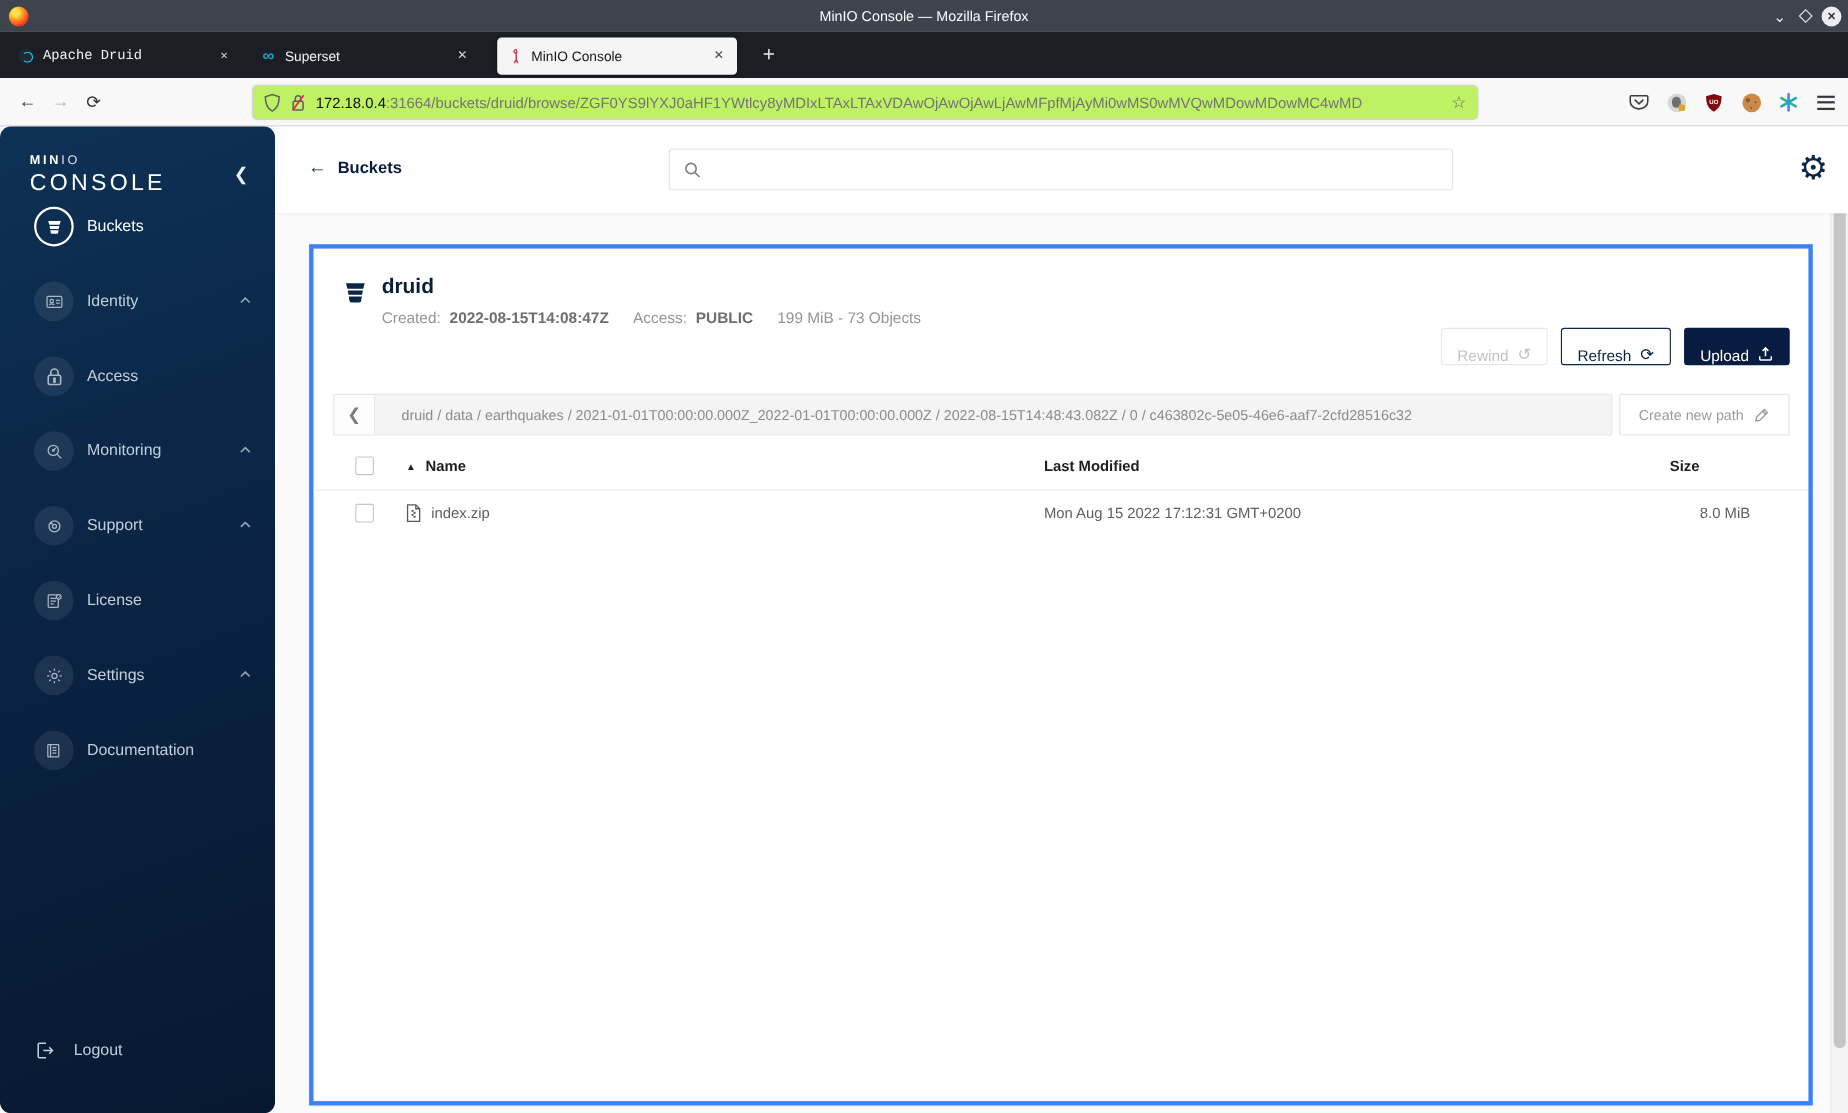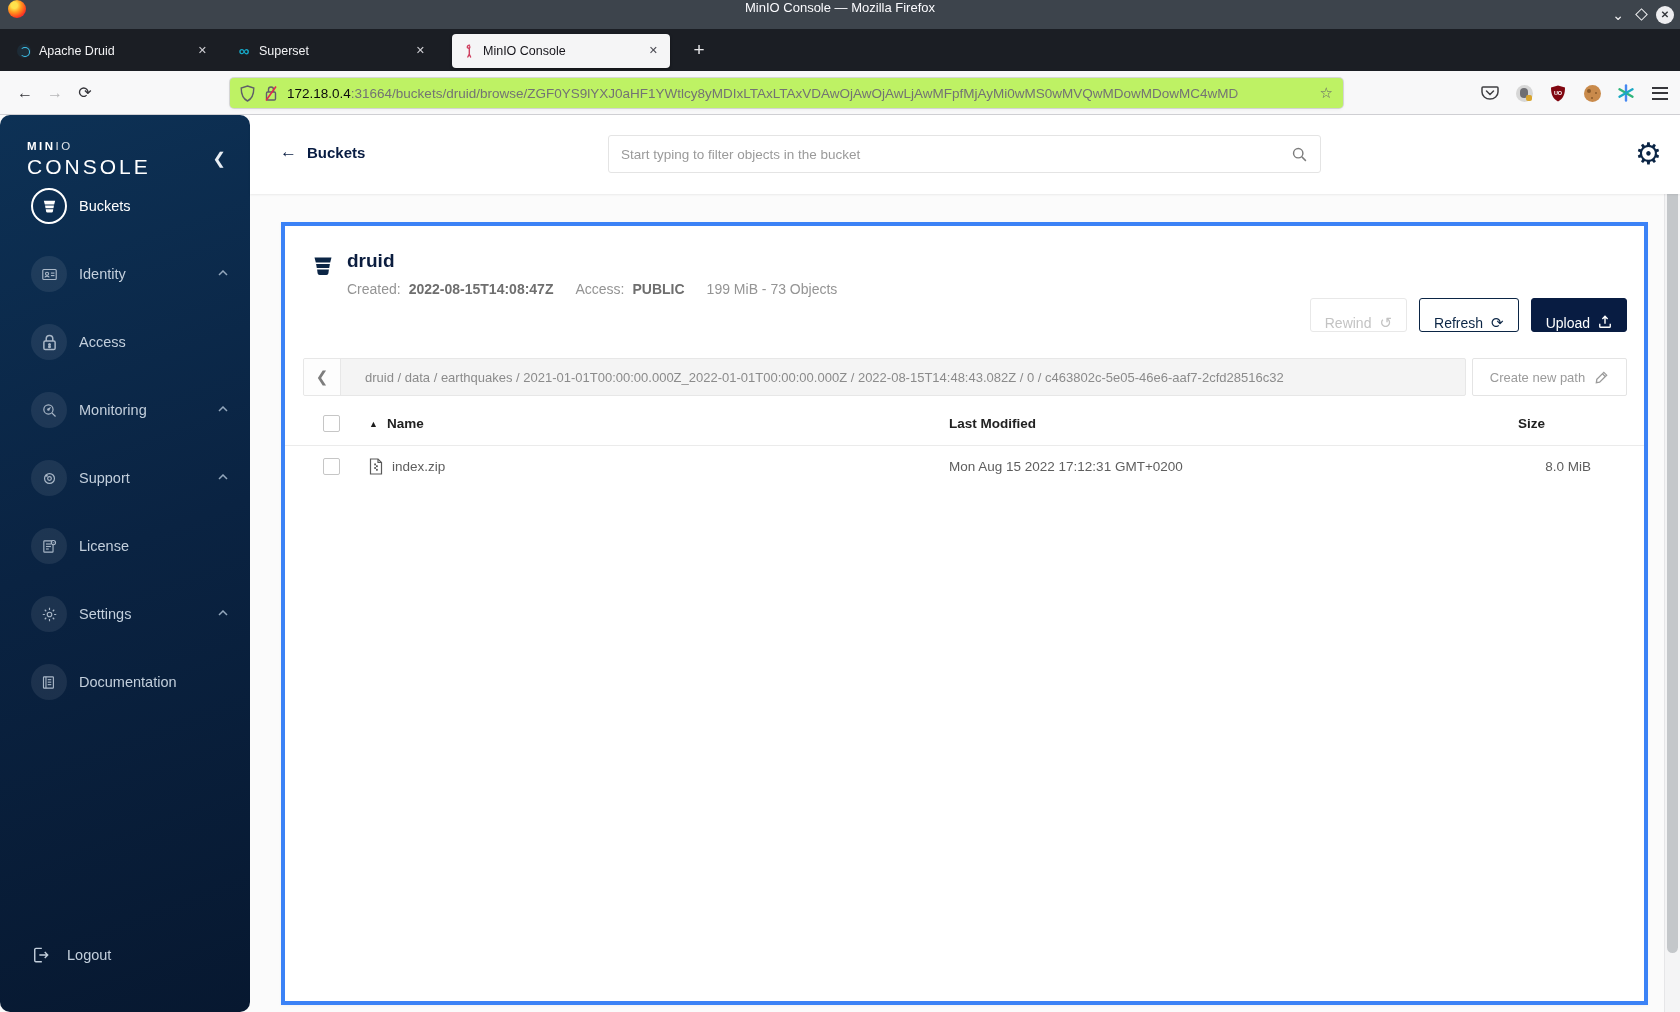--- a/index.html
+++ b/index.html
@@ -1,32 +1,32 @@
 <!DOCTYPE html>
 <html><head>
 <meta charset="utf-8">
 <style>
   * { margin:0; padding:0; box-sizing:border-box; }
   html,body { width:1680px; height:1012px; overflow:hidden; font-family:"Liberation Sans", sans-serif; background:#fbfbfb; }
   .window { position:relative; width:1680px; height:1012px; }
 
   
-  .titlebar { position:absolute; top:0; left:0; width:1680px; height:29px; background:#3d444c; display:flex; align-items:flex-start; }
+  .titlebar { position:absolute; top:0; left:0; width:1680px; height:29px; background:#3d444c; display:flex; align-items:center; }
   .fx-logo { width:18px; height:18px; margin-left:8px; border-radius:50%;
     background:radial-gradient(circle at 35% 30%, #ffe14d 0 18%, #ff9a1f 40%, #ff3b1f 70%, #b5007f 100%); }
   .win-title { position:absolute; left:0; right:0; text-align:center; color:#fbfbfe; font-size:13px; }
   .win-controls { position:absolute; right:6px; top:0; height:29px; display:flex; align-items:center; gap:10px; }
   .win-btn { color:#f0f0f2; font-size:14px; width:18px; text-align:center; cursor:default; }
   .win-diamond { width:9px; height:9px; border:1.5px solid #f0f0f2; transform:rotate(45deg); }
   .win-close { width:18px; height:18px; border-radius:50%; background:#ededf0; color:#33363c; font-size:10px; font-weight:bold; display:flex; align-items:center; justify-content:center; }
 
   
   .tabstrip { position:absolute; top:29px; left:0; width:1680px; height:42px; background:#1b1e24; display:flex; align-items:center; }
   .tab { height:34px; margin-top:1px; border-radius:4px; display:flex; align-items:center; padding:0 9px; color:#f2f2f4; font-size:12.5px; position:relative; }
-  .tab-1 { width:211px; margin-left:8px; }
+  .tab-1 { width:211px; margin-left:8px;font-family:Liberation Mono, monospace; }
   .tab-2 { width:209px; margin-left:9px; }
   .tab-3 { width:218px; margin-left:15px; background:#f5f5f6; color:#15141a; box-shadow:0 1px 3px rgba(0,0,0,.4); }
   .tab-label { margin-left:8px; flex:1; white-space:nowrap; overflow:hidden; }
   .tab-close { font-size:11px; color:#cfcfd4; padding:0 3px; }
   .tab-3 .tab-close { color:#4a4a52; }
   .favicon { width:14px; height:14px; flex:0 0 14px; display:flex; align-items:center; justify-content:center; }
   .druid-fav { border-radius:50%; background:#1d2b36; position:relative; }
   .druid-fav::after { content:""; position:absolute; left:3px; top:3px; width:8px; height:8px; border-radius:50%; border:1.6px solid #3fc6f0; border-left-color:transparent; }
   .superset-fav { color:#16a8c7; font-size:15px; font-weight:bold; line-height:14px; }
   .newtab { margin-left:16px; color:#e8e8ea; font-size:19px; width:26px; height:26px; display:flex; align-items:center; justify-content:center; border-radius:4px; }
@@ -353,21 +353,20 @@
       </div>
     </aside>
 
     <main class="main">
       <div class="page-header">
         <div class="back-row">
           <span class="back-arrow">←</span>
           <span class="back-label">Buckets</span>
         </div>
         <div class="search-box">
-          <input type="text" placeholder="Start typing to filter objects in the bucket" style="">
           <span>
             <svg width="17" height="17" viewBox="0 0 20 20" fill="none" stroke="#7c7c7c" stroke-width="1.7">
                 <circle cx="8.5" cy="8.5" r="5.5"></circle>
                 <line x1="12.8" y1="12.8" x2="17.5" y2="17.5"></line>
               </svg>
           </span>
         </div>
         <div class="page-gear">⚙</div>
       </div>
 

